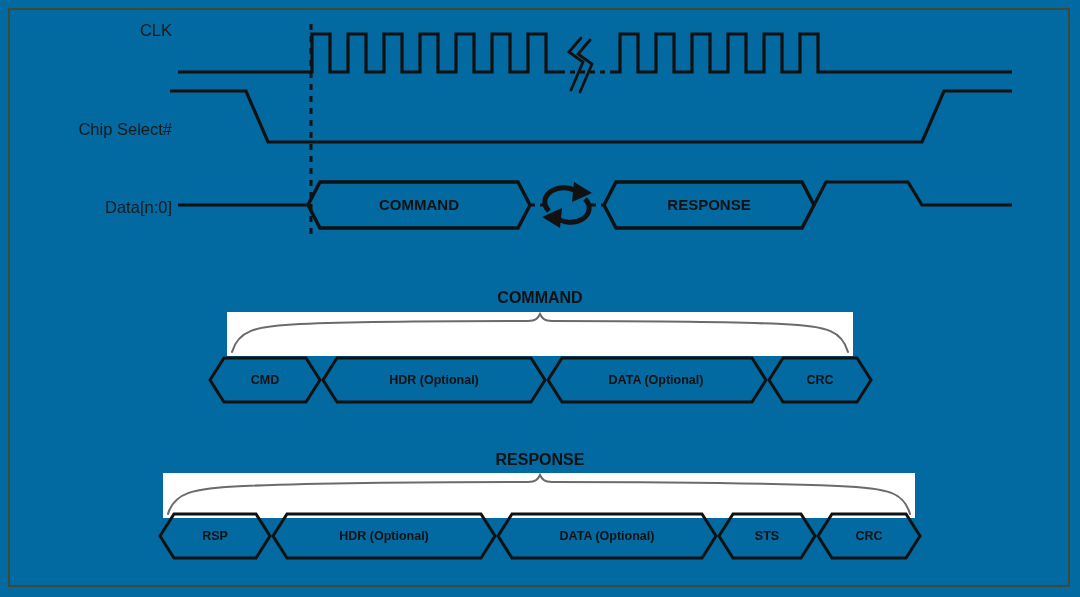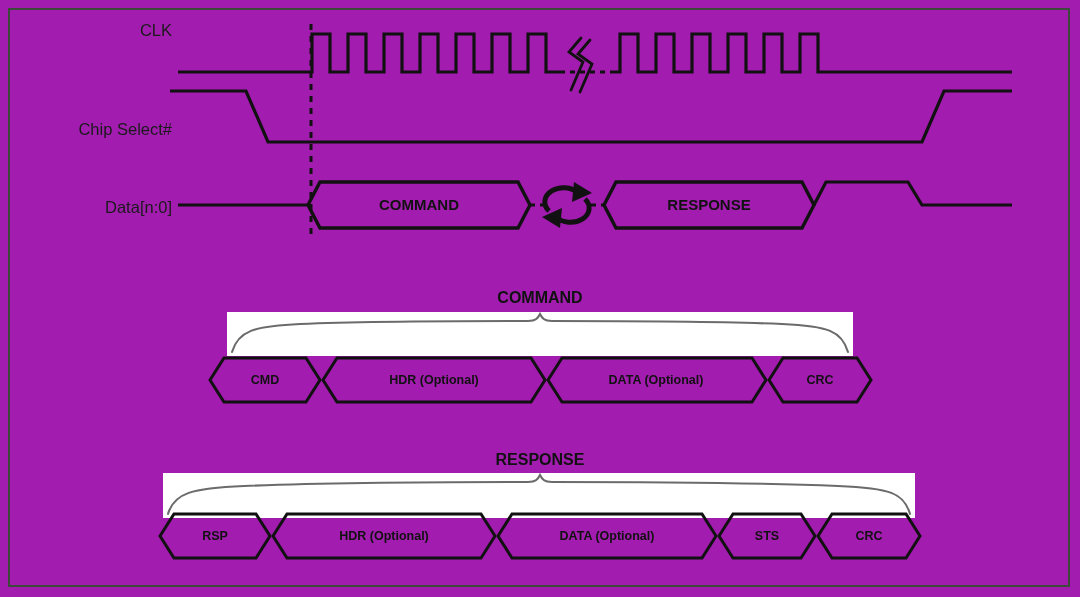--- a/index.html
+++ b/index.html
@@ -5,21 +5,21 @@
 <style>
   html, body {
     margin: 0;
     padding: 0;
     background: #ffffff;
   }
   #root {
     position: relative;
     width: 1080px;
     height: 597px;
-    background: #a21caf;
+    background: #0369a1;
     font-family: "Liberation Sans", sans-serif;
     overflow: hidden;
   }
   #frame-border {
     position: absolute;
     left: 8px;
     top: 8px;
     width: 1062px;
     height: 579px;
     border: 2px solid #3c4a3c;

